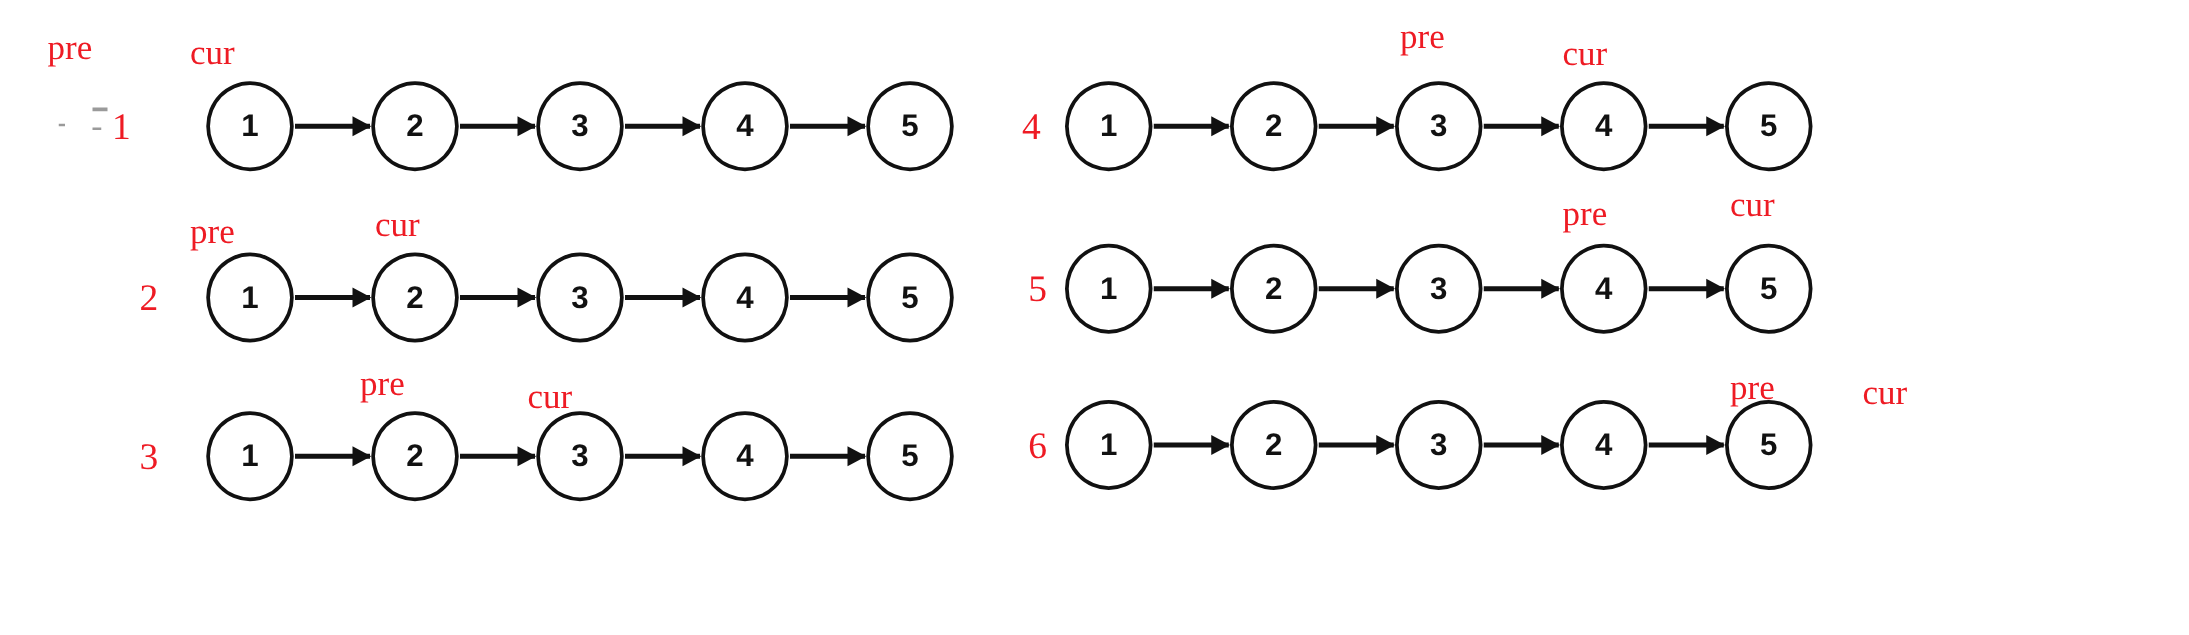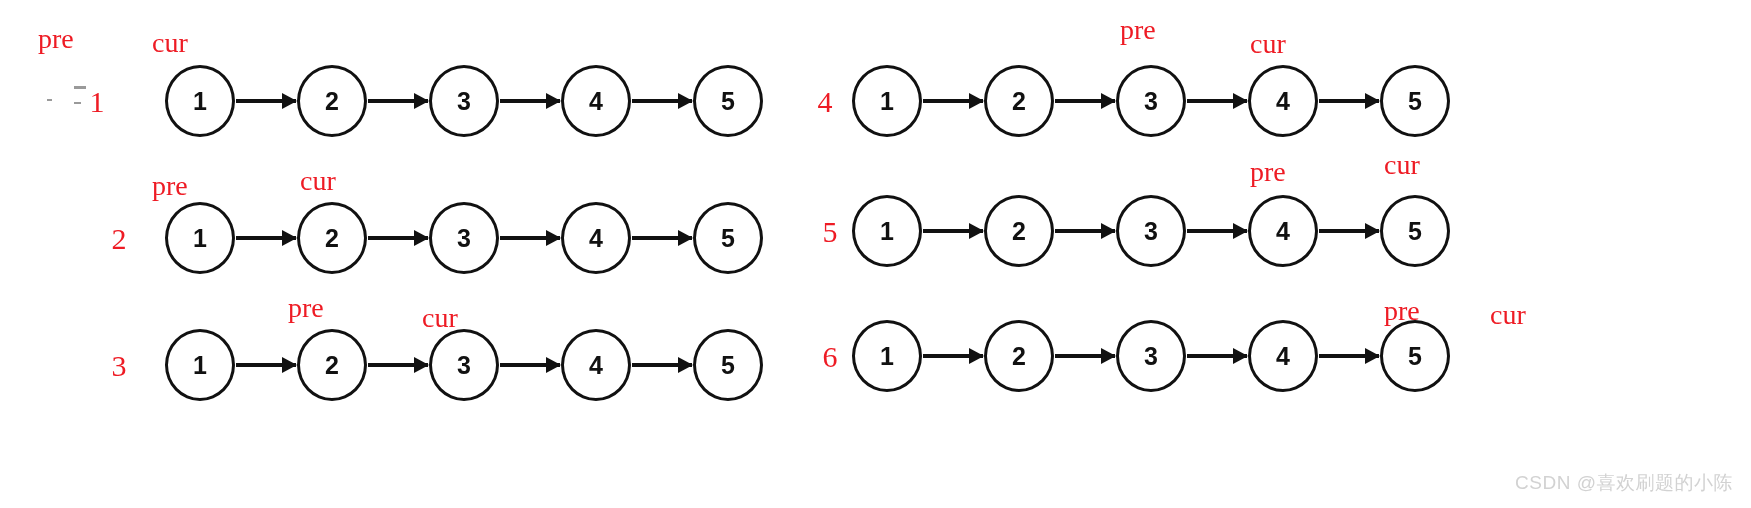--- a/index.html
+++ b/index.html
@@ -359,15 +359,14 @@
     </div>
     <div class="arrow" style="left:509px; top:44px; width:60px;">
       <div class="shaft"></div>
         <div class="head"></div>
     </div>
     <div class="node" style="left:570px; top:10px;">
       <div class="node-label">5</div>
     </div>
   </div>
 
-  <div class="watermark">CSDN @喜欢刷题的小陈</div>
 
 </div>
 
 </body></html>

